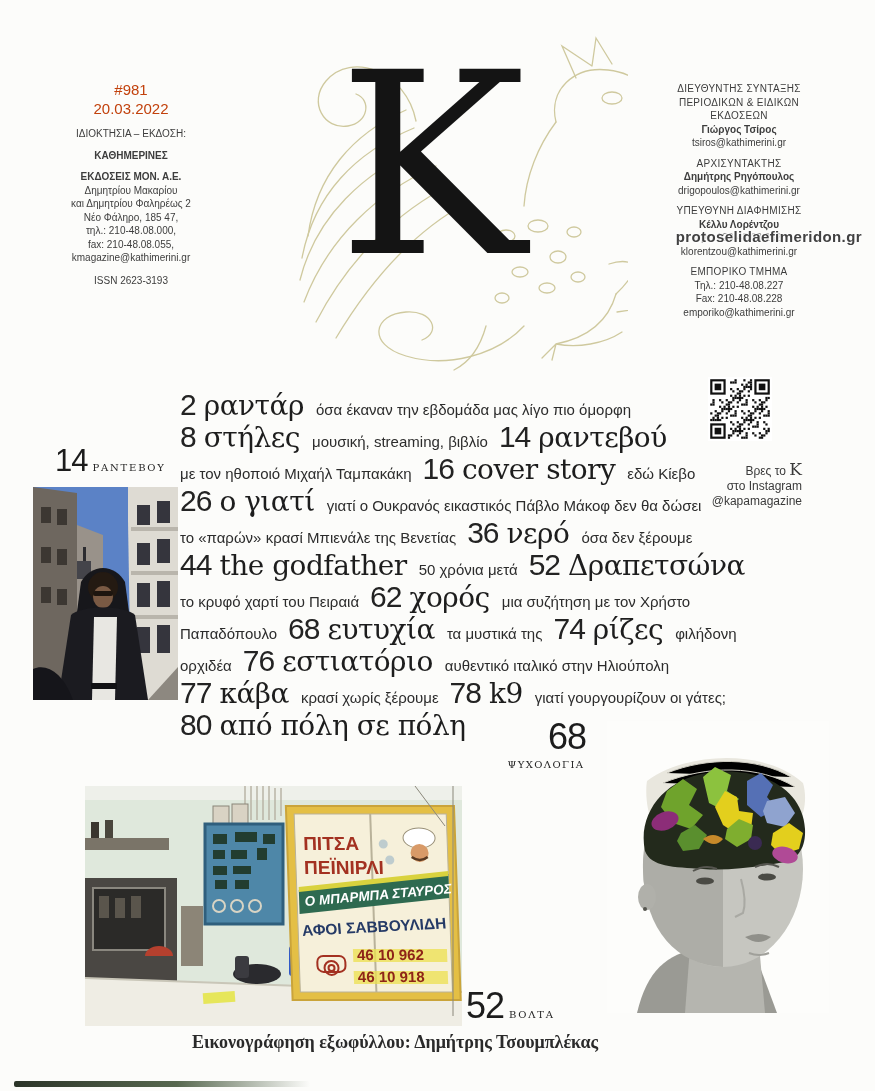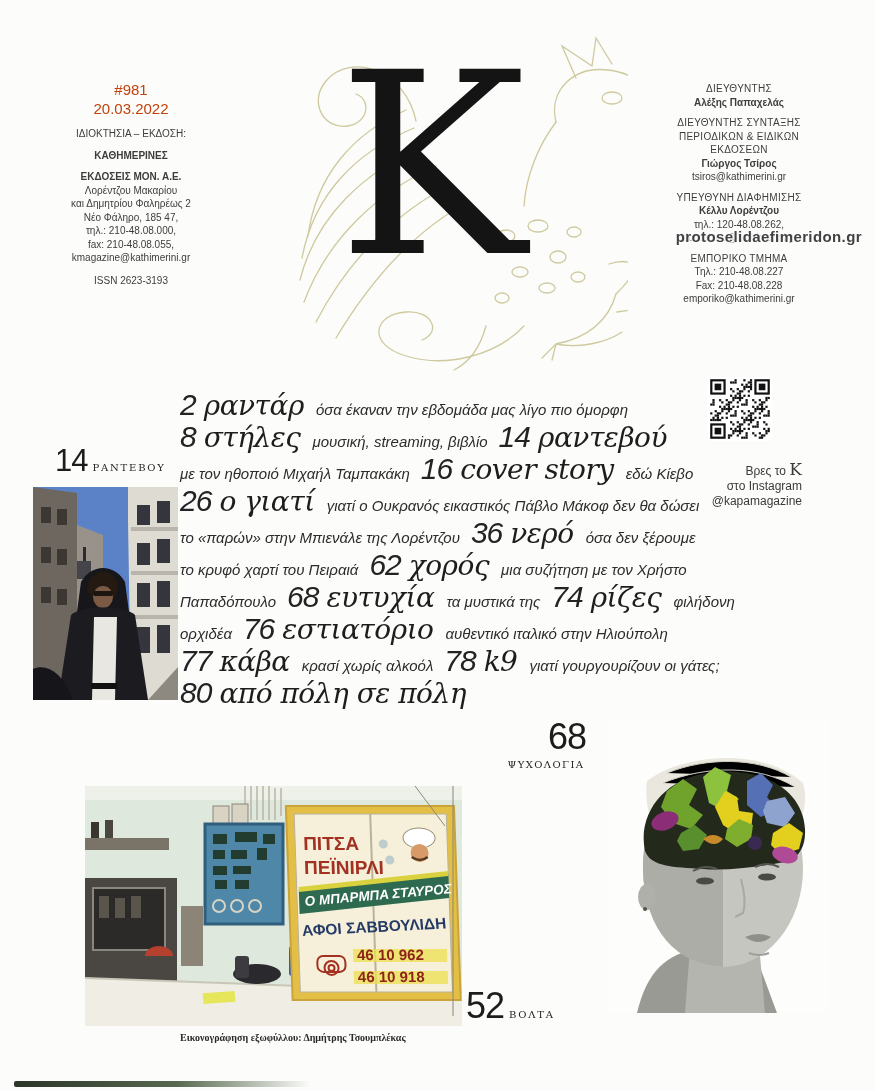--- a/index.html
+++ b/index.html
@@ -36,50 +36,50 @@
   .sec-label .n{font-size:31px;letter-spacing:-1px;}
   .sec-label .t{font-family:"DejaVu Serif",serif;font-size:10px;letter-spacing:1.8px;margin-left:5px;color:#262626;}
   .lbl-rantevou{left:55px;top:443px;}
   .lbl-psy{left:500px;top:720px;width:92px;text-align:center;}
   .lbl-psy .n{font-size:36px;display:block;text-align:right;padding-right:6px;line-height:34px;}
   .lbl-psy .t{margin-left:0;letter-spacing:1.4px;text-align:right;}
   .lbl-volta{left:466px;top:985px;}
   .lbl-volta .n{font-size:36px;}
 
   
-  .toc{left:180px;top:389px;width:560px;font-style:italic;}
+  .toc{left:180px;top:389px;width:560px;}
   .toc-line{height:32px;line-height:32px;white-space:nowrap;}
   .seg-num{font-size:30px;color:#232323;letter-spacing:-1px;margin-right:8px;}
   .seg-title{font-family:"DejaVu Serif",serif;font-size:28px;color:#1d1d1d;letter-spacing:-.5px;margin-right:12px;}
   .seg-desc{font-size:15px;color:#2c2c2c;margin-right:11px;}
 
   
   .photo{display:block;}
   .ph-street{left:33px;top:487px;}
   .ph-shop{left:85px;top:786px;}
   .ph-woman{left:607px;top:721px;}
 
   
-  .cover-credit{left:180px;top:1032px;font-family:"Liberation Serif",serif;font-weight:bold;font-size:10px;color:#2a2a2a;}
+  .cover-credit{left:192px;top:1032px;font-family:"Liberation Serif",serif;font-weight:bold;font-size:18px;color:#2a2a2a;}
   .scan-strip{left:14px;top:1081px;width:296px;height:6px;border-radius:2px;
     background:linear-gradient(to right,#2b3428,#57684f 55%,rgba(87,104,79,0));}
 </style>
 </head>
 <body>
 
 <div id="page">
 
   <div class="abs col-left">
     <div class="issue-no">#981</div>
     <div class="issue-date">20.03.2022</div>
     <div class="gap"></div>
     <div>ΙΔΙΟΚΤΗΣΙΑ – ΕΚΔΟΣΗ:</div>
     <div class="b">ΚΑΘΗΜΕΡΙΝΕΣ</div>
     <div class="b">ΕΚΔΟΣΕΙΣ ΜΟΝ. Α.Ε.</div>
-    <div>Λορέντζου Μακαρίου</div>
+    <div>Δημητρίου Μακαρίου</div>
     <div>και Δημητρίου Φαληρέως 2</div>
     <div>Νέο Φάληρο, 185 47,</div>
     <div>τηλ.: 210-48.08.000,</div>
     <div>fax: 210-48.08.055,</div>
     <div>kmagazine@kathimerini.gr</div>
     <div class="gap"></div>
     <div>ISSN 2623-3193</div>
   </div>
 
   <div class="abs griffin">
@@ -108,29 +108,30 @@
       <ellipse cx="318" cy="206" rx="7" ry="5"></ellipse>
         <ellipse cx="291" cy="262" rx="8" ry="5"></ellipse>
       <ellipse cx="322" cy="251" rx="7" ry="5"></ellipse>
         <ellipse cx="246" cy="272" rx="7" ry="5"></ellipse>
     </svg>
   </div>
   <div class="abs k-letter">K</div>
 
   <div class="abs col-right" id="staff-col">
       <div class="staff-sec">
-        <div class="staff-role">ΔΙΕΥΘΥΝΤΗΣ</div>
-        <div class="staff-name">Αλέξης Παπαχελάς</div>
-      </div>
-      <div class="staff-sec">
         <div class="staff-role">ΔΙΕΥΘΥΝΤΗΣ ΣΥΝΤΑΞΗΣ</div>
         <div class="staff-role">ΠΕΡΙΟΔΙΚΩΝ &amp; ΕΙΔΙΚΩΝ</div>
         <div class="staff-role">ΕΚΔΟΣΕΩΝ</div>
         <div class="staff-name">Γιώργος Τσίρος</div>
         <div class="staff-line">tsiros@kathimerini.gr</div>
+      </div>
+      <div class="staff-sec">
+        <div class="staff-role">ΑΡΧΙΣΥΝΤΑΚΤΗΣ</div>
+        <div class="staff-name">Δημήτρης Ρηγόπουλος</div>
+        <div class="staff-line">drigopoulos@kathimerini.gr</div>
       </div>
       <div class="staff-sec">
         <div class="staff-role">ΥΠΕΥΘΥΝΗ ΔΙΑΦΗΜΙΣΗΣ</div>
         <div class="staff-name">Κέλλυ Λορέντζου</div>
         <div class="staff-line">τηλ.: 120-48.08.262,</div>
         <div class="staff-line">klorentzou@kathimerini.gr</div>
       </div>
       <div class="staff-sec">
         <div class="staff-role">ΕΜΠΟΡΙΚΟ ΤΜΗΜΑ</div>
         <div class="staff-line">Τηλ.: 210-48.08.227</div>
@@ -350,25 +351,26 @@
   </div>
   <div class="abs sec-label lbl-volta">
     <span class="n">52</span><span class="t">ΒΟΛΤΑ</span>
   </div>
 
   <div class="abs toc" id="toc">
       <div class="toc-line"><span class="seg-num">2</span><span class="seg-title">ραντάρ</span><span class="seg-desc">όσα έκαναν την εβδομάδα μας λίγο πιο όμορφη</span></div>
       <div class="toc-line"><span class="seg-num">8</span><span class="seg-title">στήλες</span><span class="seg-desc">μουσική, streaming, βιβλίο</span><span class="seg-num">14</span><span class="seg-title">ραντεβού</span></div>
       <div class="toc-line"><span class="seg-desc">με τον ηθοποιό Μιχαήλ Ταμπακάκη</span><span class="seg-num">16</span><span class="seg-title">cover story</span><span class="seg-desc">εδώ Κίεβο</span></div>
       <div class="toc-line"><span class="seg-num">26</span><span class="seg-title">ο γιατί</span><span class="seg-desc">γιατί ο Ουκρανός εικαστικός Πάβλο Μάκοφ δεν θα δώσει</span></div>
-      <div class="toc-line"><span class="seg-desc">το «παρών» στην Μπιενάλε της Λορέντζου</span><span class="seg-num">36</span><span class="seg-title">νερό</span><span class="seg-desc">όσα δεν ξέρουμε</span></div>
+      <div class="toc-line"><span class="seg-desc">το «παρών» κρασί Μπιενάλε της Βενετίας</span><span class="seg-num">36</span><span class="seg-title">νερό</span><span class="seg-desc">όσα δεν ξέρουμε</span></div>
+      <div class="toc-line"><span class="seg-num">44</span><span class="seg-title">the godfather</span><span class="seg-desc">50 χρόνια μετά</span><span class="seg-num">52</span><span class="seg-title">Δραπετσώνα</span></div>
       <div class="toc-line"><span class="seg-desc">το κρυφό χαρτί του Πειραιά</span><span class="seg-num">62</span><span class="seg-title">χορός</span><span class="seg-desc">μια συζήτηση με τον Χρήστο</span></div>
       <div class="toc-line"><span class="seg-desc">Παπαδόπουλο</span><span class="seg-num">68</span><span class="seg-title">ευτυχία</span><span class="seg-desc">τα μυστικά της</span><span class="seg-num">74</span><span class="seg-title">ρίζες</span><span class="seg-desc">φιλήδονη</span></div>
       <div class="toc-line"><span class="seg-desc">ορχιδέα</span><span class="seg-num">76</span><span class="seg-title">εστιατόριο</span><span class="seg-desc">αυθεντικό ιταλικό στην Ηλιούπολη</span></div>
-      <div class="toc-line"><span class="seg-num">77</span><span class="seg-title">κάβα</span><span class="seg-desc">κρασί χωρίς αλκοόλ</span><span class="seg-num">78</span><span class="seg-title">k9</span><span class="seg-desc">γιατί γουργουρίζουν οι γάτες;</span></div>
+      <div class="toc-line"><span class="seg-num">77</span><span class="seg-title">κάβα</span><span class="seg-desc">κρασί χωρίς ξέρουμε</span><span class="seg-num">78</span><span class="seg-title">k9</span><span class="seg-desc">γιατί γουργουρίζουν οι γάτες;</span></div>
       <div class="toc-line"><span class="seg-num">80</span><span class="seg-title">από πόλη σε πόλη</span></div>
     </div>
 
   <div class="abs photo ph-street">
     <svg width="145" height="213" viewBox="0 0 145 213">
       <rect width="145" height="213" fill="#5b82c6"></rect>
       <polygon points="95,0 145,0 145,213 98,213 95,34" fill="#dedbd3"></polygon>
       <g fill="#35353d">
         <rect x="104" y="18" width="13" height="20"></rect>
           <rect x="124" y="14" width="13" height="22"></rect>

